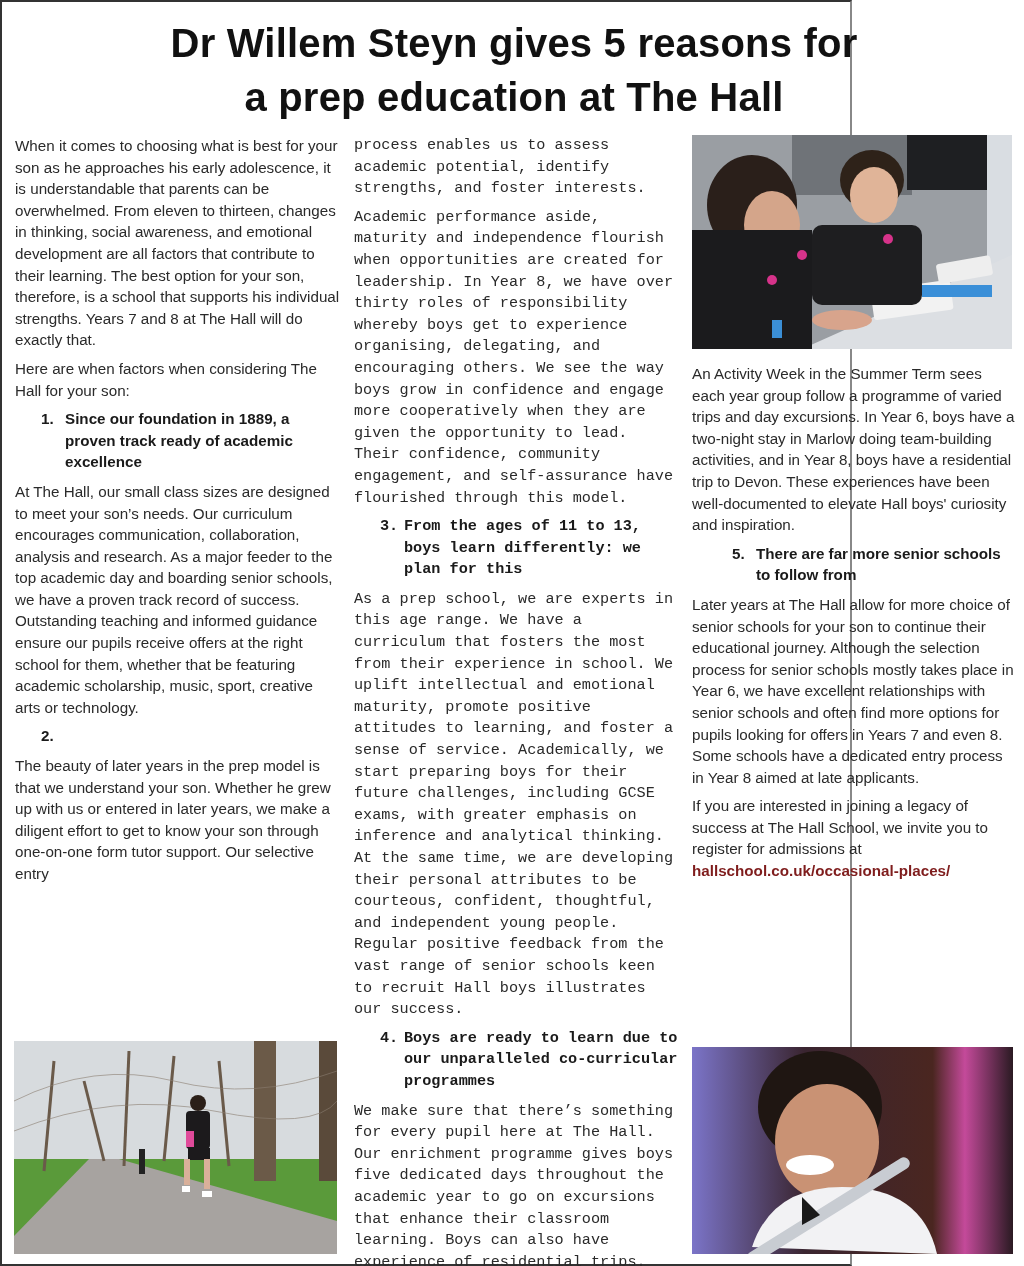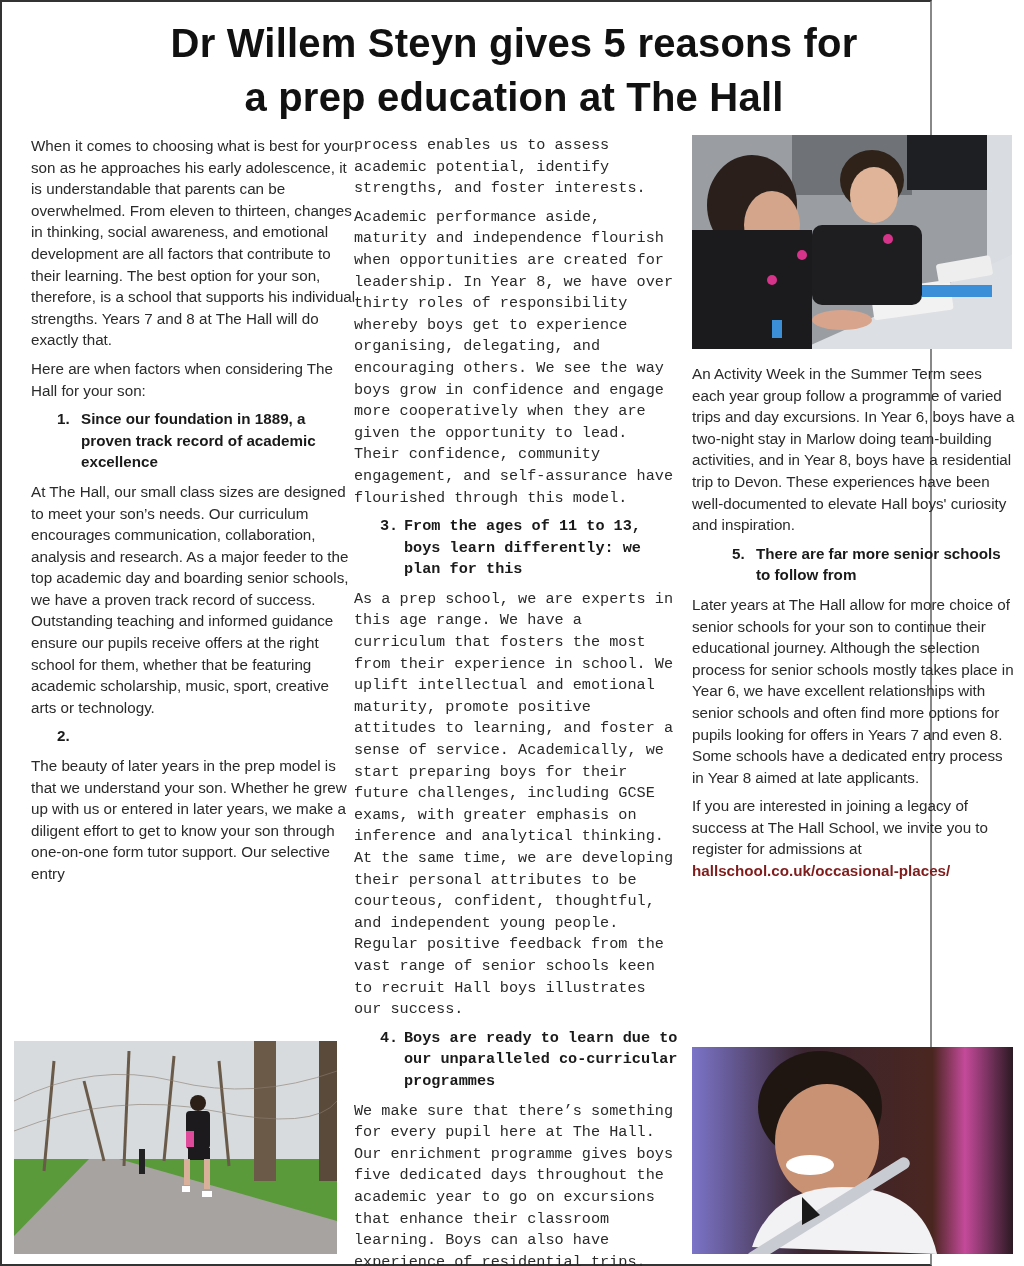--- a/index.html
+++ b/index.html
@@ -1,28 +1,28 @@
 <!DOCTYPE html>
 <html><head>
 <meta charset="utf-8">
 <style>
   * { margin: 0; padding: 0; box-sizing: border-box; }
   html, body { width: 1024px; height: 1266px; background: #ffffff; overflow: hidden; }
   body { font-family: "Liberation Sans", sans-serif; color: #222; }
   .page {
-    position: absolute; left: 0; top: 0; width: 932px; height: 1266px;
+    position: absolute; left: 0; top: 0; width: 852px; height: 1266px;
     border: 2px solid #333; border-right-color: #888; background: #fff;
   }
   .headline {
     position: absolute; left: 0; top: 14px; width: 1024px;
     text-align: center; font-weight: bold; font-size: 40px; line-height: 54px;
     color: #111; letter-spacing: 0.2px;
   }
   .col { position: absolute; top: 133px; width: 326px; }
-  .col1 { left: 29px; }
+  .col1 { left: 13px; }
   .col2 { left: 352px; font-family: Liberation Mono, monospace; }
   .col3 { left: 690px; }
   p.body {
     font-size: 15.2px; line-height: 21.6px; color: #2a2a2a; margin-bottom: 7px;
   }
   .heading {
     display: flex; font-weight: bold; font-size: 15.2px; line-height: 21.6px;
     color: #1a1a1a; margin: 0 0 8px 0; padding-left: 26px;
   }
   .heading .num { width: 24px; flex: none; }
@@ -43,21 +43,21 @@
   <div class="headline">
     <div>Dr Willem Steyn gives 5 reasons for</div>
     <div>a prep education at The Hall</div>
   </div>
 
   <div class="col col1">
     <p class="body">When it comes to choosing what is best for your son as he approaches his early adolescence, it is understandable that parents can be overwhelmed. From eleven to thirteen, changes in thinking, social awareness, and emotional development are all factors that contribute to their learning. The best option for your son, therefore, is a school that supports his individual strengths. Years 7 and 8 at The Hall will do exactly that.</p>
     <p class="body">Here are when factors when considering The Hall for your son:</p>
     <div class="heading">
       <span class="num">1.</span>
-      <span class="txt">Since our foundation in 1889, a proven track record of academic excellence</span>
+      <span class="txt">Since our foundation in 1889, a proven track ready of academic excellence</span>
     </div>
     <p class="body">At The Hall, our small class sizes are designed to meet your son’s needs. Our curriculum  encourages communication, collaboration, analysis and research. As a major feeder to the top academic day and boarding senior schools, we have a proven track record of success. Outstanding teaching and informed guidance ensure our pupils receive offers at the right school for them, whether that be featuring academic scholarship, music, sport, creative arts or technology.</p>
     <div class="heading">
       <span class="num">2.</span>
     </div>
     <p class="body">The beauty of later years in the prep model is that we understand your son. Whether he grew up with us or entered in later years, we make a diligent effort to get to know your son through one-on-one form tutor support. Our selective entry</p>
   </div>
 
   <div class="col col2">
     <p class="body">process enables us to assess academic potential, identify strengths, and foster interests.</p>

